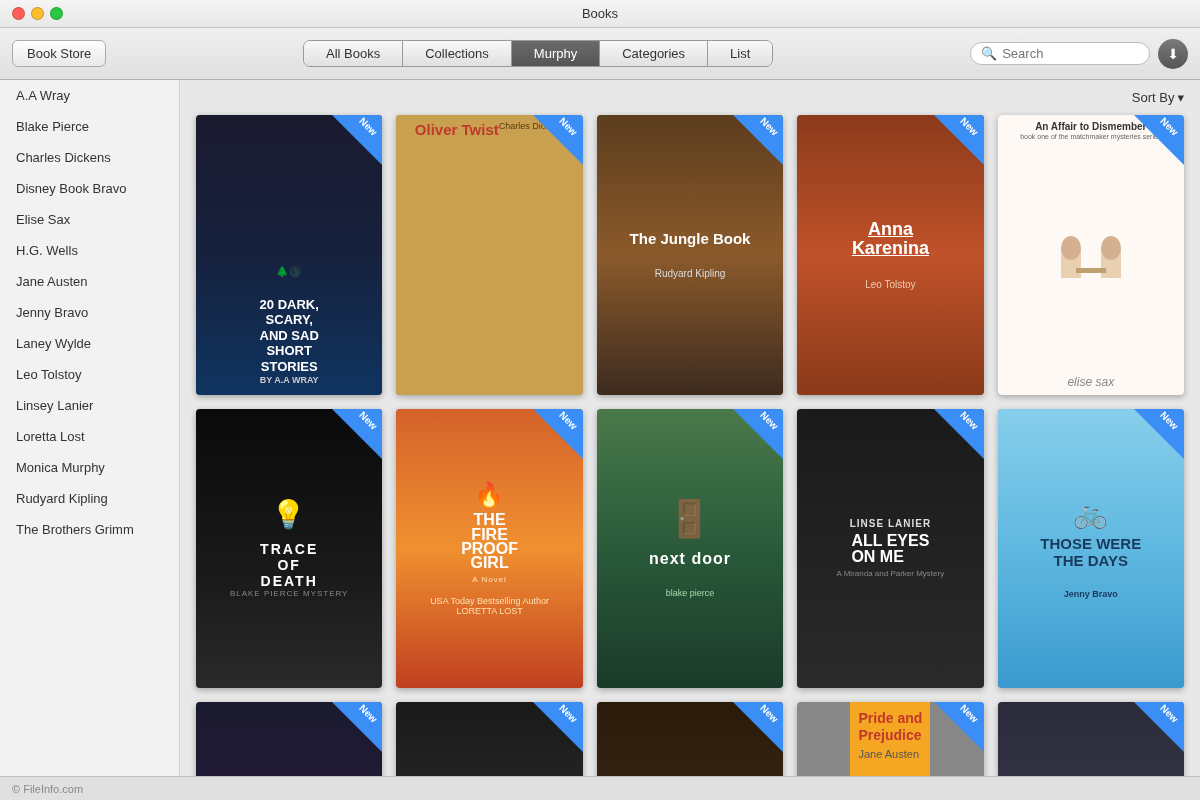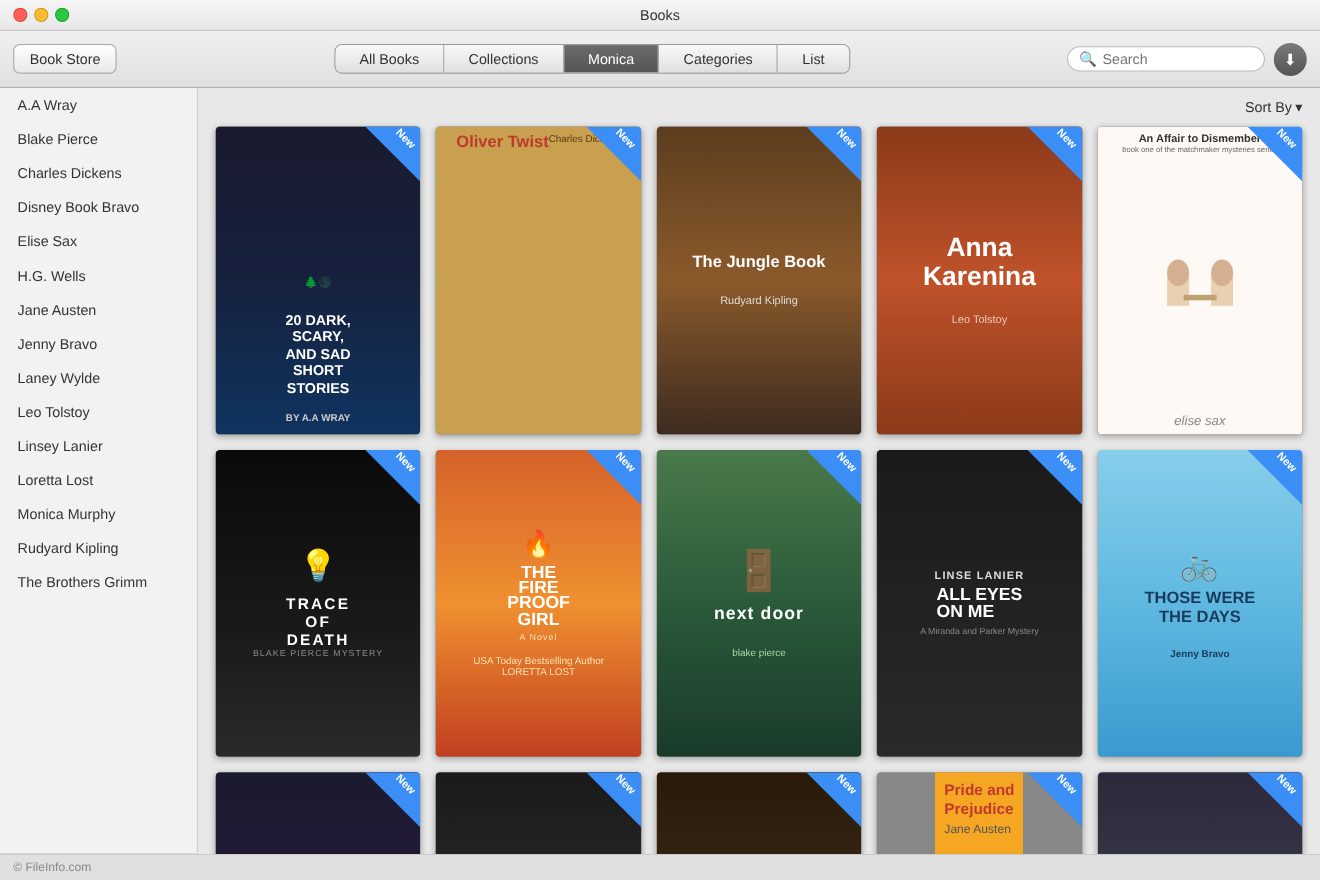--- a/index.html
+++ b/index.html
@@ -235,21 +235,21 @@
       color: white;
       padding: 10px;
       font-size: 11px;
       font-weight: 700;
       text-align: center;
       display: flex;
       flex-direction: column;
       justify-content: flex-end;
     }
     .cover-20dark .title { font-size: 13px; line-height: 1.2; text-transform: uppercase; }
-    .cover-20dark .author { font-size: 9px; margin-top: 14px; color: #ccc; }
+    .cover-20dark .author { font-size: 9px; margin-top: 0; color: #ccc; }
     .cover-jungle {
       background: linear-gradient(180deg, #5c3d1e 0%, #8b5a2b 50%, #3d2b1f 100%);
       color: white;
       display: flex;
       flex-direction: column;
       align-items: center;
       justify-content: center;
       padding: 10px;
       text-align: center;
     }
@@ -259,21 +259,21 @@
     .cover-anna {
       background: linear-gradient(180deg, #8b3a1a 0%, #c0522a 50%, #8b3a1a 100%);
       color: white;
       display: flex;
       flex-direction: column;
       align-items: center;
       justify-content: center;
       padding: 10px;
       text-align: center;
     }
-    .cover-anna .title { font-size: 24px; font-weight: 700; line-height: 1.1; }
+    .cover-anna .title { font-size: 18px; font-weight: 700; line-height: 1.1; text-decoration: underline; }
     .cover-anna .author { font-size: 10px; margin-top: 20px; color: #f0cbb0; }
 
     .cover-trace {
       background: linear-gradient(180deg, #0a0a0a 0%, #1a1a1a 60%, #2a2a2a 100%);
       color: white;
       display: flex;
       flex-direction: column;
       align-items: center;
       justify-content: center;
       padding: 10px;
@@ -452,21 +452,21 @@
   </div>
   <span class="titlebar-title">Books</span>
 </div>
 
 <div class="toolbar">
   <button class="bookstore-btn">Book Store</button>
 
   <div class="tab-group">
     <div class="tab">All Books</div>
     <div class="tab">Collections</div>
-    <div class="tab active">Monica</div>
+    <div class="tab active">Murphy</div>
     <div class="tab">Categories</div>
     <div class="tab">List</div>
   </div>
 
   <div class="search-box">
     <span class="search-icon-svg">🔍</span>
     <input type="text" placeholder="Search" style="">
   </div>
   <button class="download-btn">⬇</button>
 </div>

